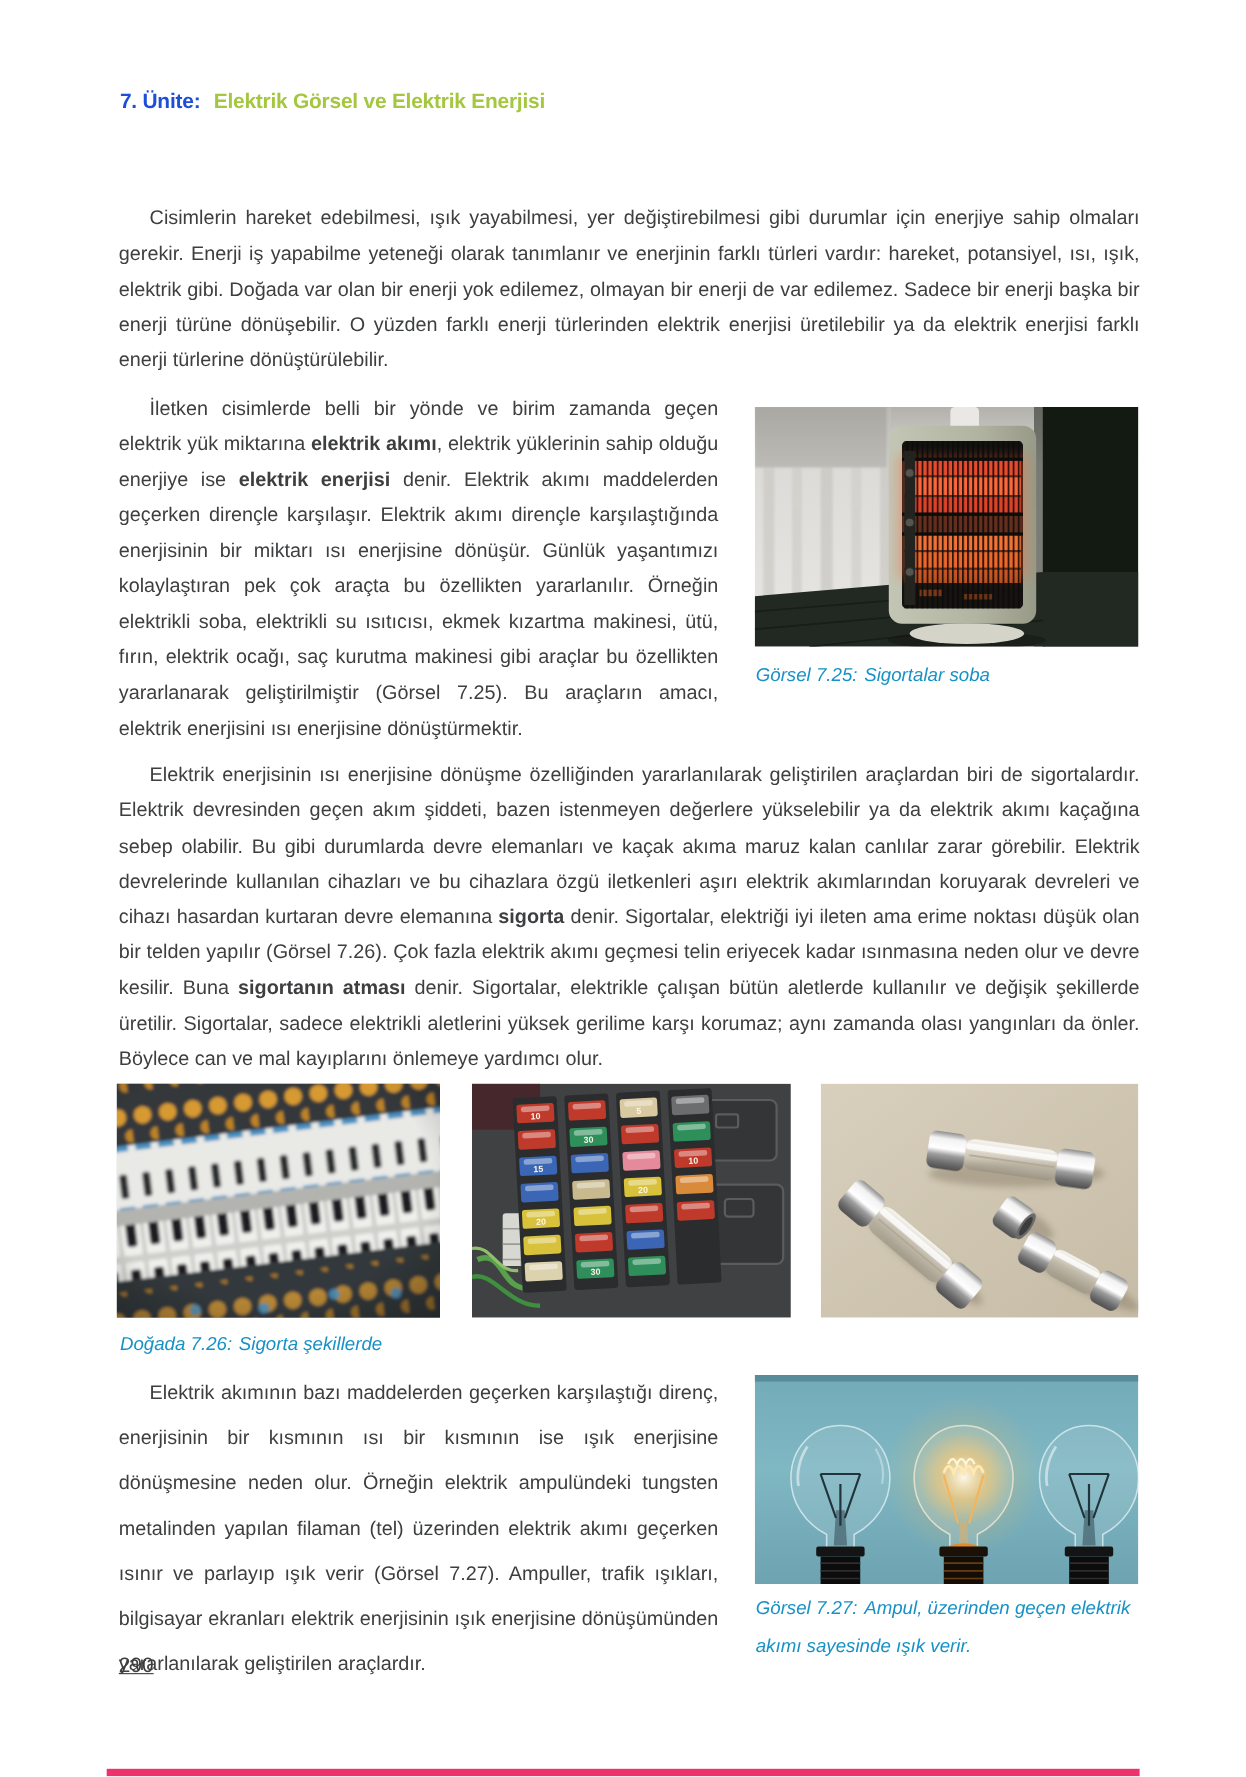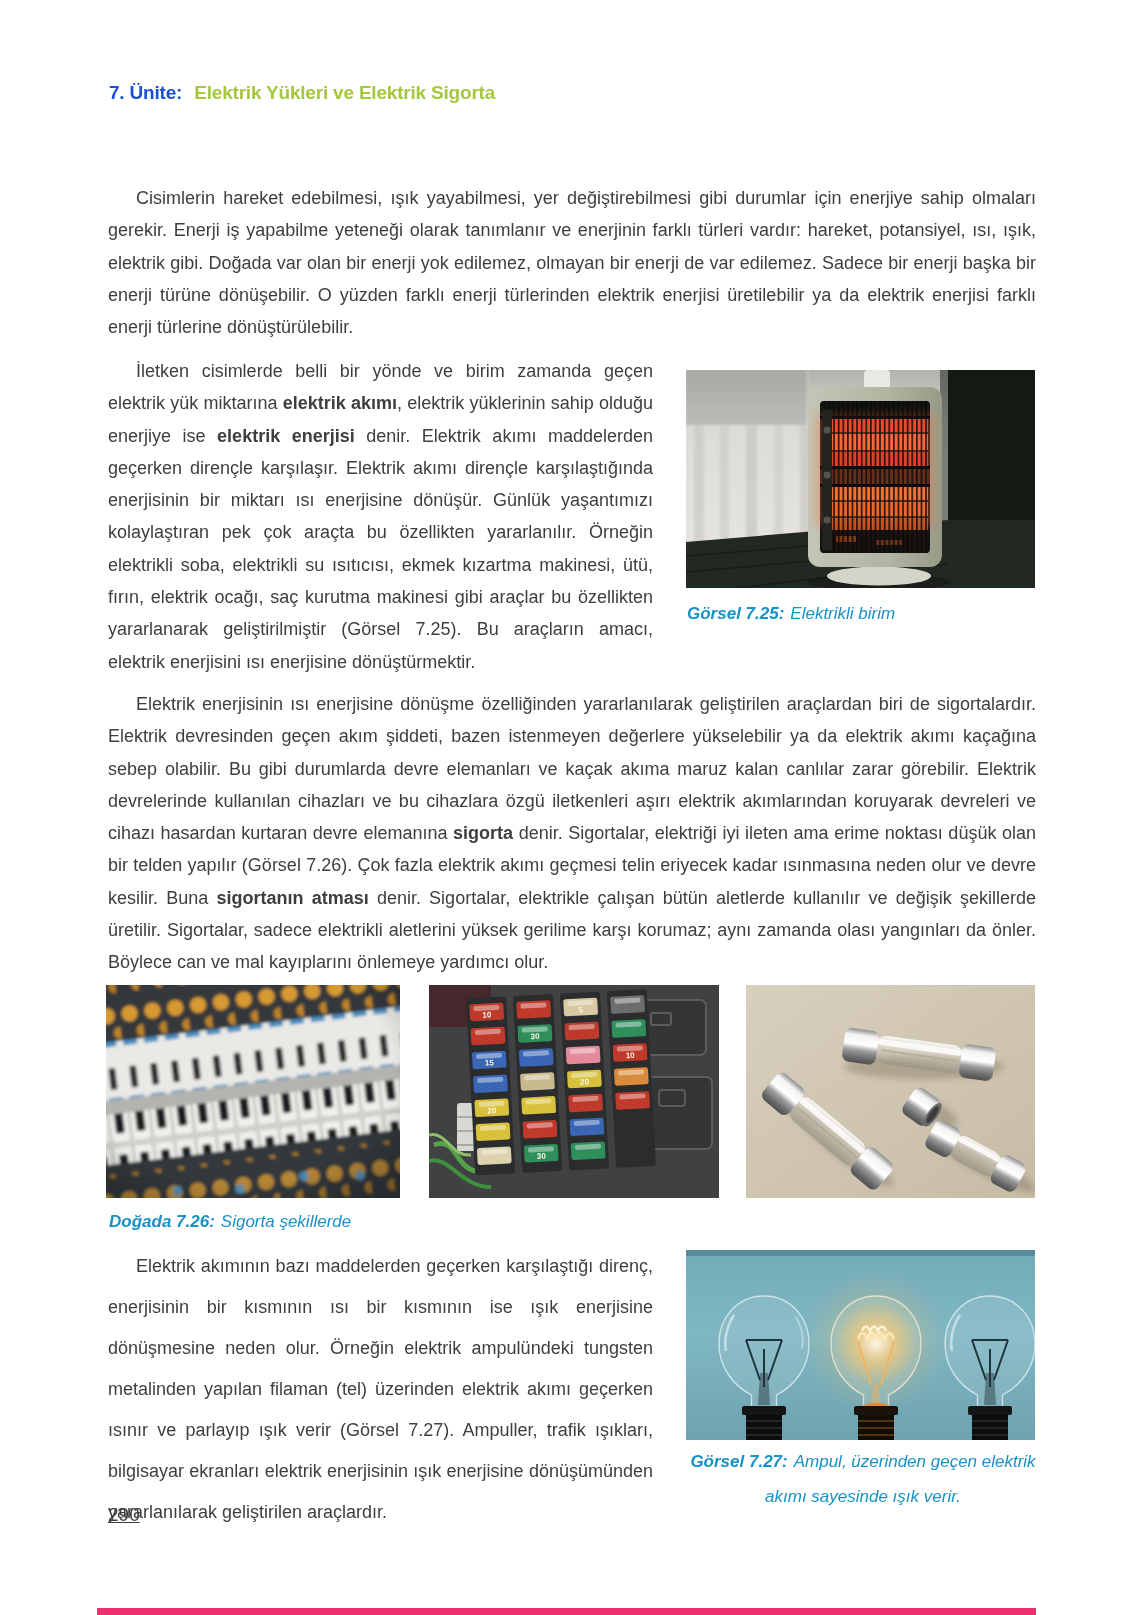--- a/index.html
+++ b/index.html
@@ -7,34 +7,34 @@
         font-family:"Liberation Sans",sans-serif;color:#3d3e40;}
   .abs{position:absolute;}
   .header{font-size:19px;font-weight:700;letter-spacing:-0.2px;white-space:nowrap;}
   .unit-label{color:#1d4ed8;}
   .unit-title{color:#a4c73f;font-weight:600;}
   .section-title{font-size:24px;font-weight:700;color:#ec316e;letter-spacing:-0.2px;white-space:nowrap;}
   .para{font-size:18px;line-height:32.3px;text-align:justify;text-indent:28px;color:#3d3e40;margin:0;}
   .para-sm{line-height:41px;}
   .bseg{font-weight:700;}
   .caption{font-size:17px;color:#1791c6;font-style:italic;line-height:35px;margin:0;}
-  .caption .lbl{font-weight:700;margin-right:6px;}
+  .caption .lbl{font-weight:400;margin-right:6px;}
   .pagenum{font-size:19px;color:#3d3e40;text-decoration:underline;}
   figure.photo{margin:0;padding:0;position:absolute;overflow:hidden;}
   figure.photo svg{display:block;}
   .footer-bar{background:#ec316e;}
 </style>
 </head>
 <body>
 
 <div class="page">
 
   <div class="abs header" style="left:109px;top:82px;">
     <span class="unit-label">7. Ünite:</span>
-    <span class="unit-title" style="margin-left:7px;">Elektrik Yükleri ve Elektrik Sigorta</span>
+    <span class="unit-title" style="margin-left:7px;">Elektrik Görsel ve Elektrik Enerjisi</span>
   </div>
 
 
   <p class="abs para" style="left:108px;top:182px;width:928px;">Cisimlerin hareket edebilmesi, ışık yayabilmesi, yer değiştirebilmesi gibi durumlar için enerjiye sahip olmaları gerekir. Enerji iş yapabilme yeteneği olarak tanımlanır ve enerjinin farklı türleri vardır: hareket, potansiyel, ısı, ışık, elektrik gibi. Doğada var olan bir enerji yok edilemez, olmayan bir enerji de var edilemez. Sadece bir enerji başka bir enerji türüne dönüşebilir. O yüzden farklı enerji türlerinden elektrik enerjisi üretilebilir ya da elektrik enerjisi farklı enerji türlerine dönüştürülebilir.</p>
 
   <p class="abs para" style="left:108px;top:355px;width:545px;"><span>İletken cisimlerde belli bir yönde ve birim zamanda geçen elektrik yük miktarına </span><span class="bseg">elektrik akımı</span><span>, elektrik yüklerinin sahip olduğu enerjiye ise </span><span class="bseg">elektrik enerjisi</span><span> denir. Elektrik akımı maddelerden geçerken dirençle karşılaşır. Elektrik akımı dirençle karşılaştığında enerjisinin bir miktarı ısı enerjisine dönüşür. Günlük yaşantımızı kolaylaştıran pek çok araçta bu özellikten yararlanılır. Örneğin elektrikli soba, elektrikli su ısıtıcısı, ekmek kızartma makinesi, ütü, fırın, elektrik ocağı, saç kurutma makinesi gibi araçlar bu özellikten yararlanarak geliştirilmiştir (Görsel 7.25). Bu araçların amacı, elektrik enerjisini ısı enerjisine dönüştürmektir.</span></p>
 
   <figure class="photo abs" style="left:686px;top:370px;width:349px;height:218px;">
     <svg width="349" height="218" viewBox="0 0 349 218">
       <defs>
@@ -95,21 +95,21 @@
       <rect x="134" y="114" width="110" height="3" fill="#0c0c0b"></rect>
       <rect x="136" y="31" width="106" height="152" fill="url(#h-grille)"></rect>
       <rect x="136" y="40" width="10" height="140" fill="#23231f"></rect>
       <circle cx="141" cy="60" r="4" fill="#55544e" stroke="#2b2b27"></circle>
       <circle cx="141" cy="105" r="4" fill="#55544e" stroke="#2b2b27"></circle>
       <circle cx="141" cy="150" r="4" fill="#55544e" stroke="#2b2b27"></circle>
     </svg>
   </figure>
 
   <p class="abs caption" style="left:687px;top:596px;">
-    <span class="lbl">Görsel 7.25:</span><span>Elektrikli birim</span>
+    <span class="lbl">Görsel 7.25:</span><span>Sigortalar soba</span>
   </p>
 
   <p class="abs para" style="left:108px;top:688px;width:928px;"><span>Elektrik enerjisinin ısı enerjisine dönüşme özelliğinden yararlanılarak geliştirilen araçlardan biri de sigortalardır. Elektrik devresinden geçen akım şiddeti, bazen istenmeyen değerlere yükselebilir ya da elektrik akımı kaçağına sebep olabilir. Bu gibi durumlarda devre elemanları ve kaçak akıma maruz kalan canlılar zarar görebilir. Elektrik devrelerinde kullanılan cihazları ve bu cihazlara özgü iletkenleri aşırı elektrik akımlarından koruyarak devreleri ve cihazı hasardan kurtaran devre elemanına </span><span class="bseg">sigorta</span><span> denir. Sigortalar, elektriği iyi ileten ama erime noktası düşük olan bir telden yapılır (Görsel 7.26). Çok fazla elektrik akımı geçmesi telin eriyecek kadar ısınmasına neden olur ve devre kesilir. Buna </span><span class="bseg">sigortanın atması</span><span> denir. Sigortalar, elektrikle çalışan bütün aletlerde kullanılır ve değişik şekillerde üretilir. Sigortalar, sadece elektrikli aletlerini yüksek gerilime karşı korumaz; aynı zamanda olası yangınları da önler. Böylece can ve mal kayıplarını önlemeye yardımcı olur.</span></p>
 
   <figure class="photo abs" style="left:106px;top:985px;width:294px;height:213px;">
     <svg width="294" height="213" viewBox="0 0 294 213">
       <defs>
         <pattern id="b-ow" width="23" height="46" patternUnits="userSpaceOnUse">
           <circle cx="11" cy="14" r="8" fill="#d79a33"></circle>
           <circle cx="22" cy="32" r="6" fill="#bd8426"></circle>
@@ -362,21 +362,21 @@
           <line x1="0" y1="42" x2="0" y2="4"></line>
         </g>
         <path d="M-6,60 L-4,28 L4,28 L6,60 Z" fill="#22343b" fill-opacity="0.45"></path>
         <rect x="-22" y="61" width="44" height="9" rx="2" fill="#141414"></rect>
         <rect x="-18" y="70" width="36" height="25" fill="#0c0c0c"></rect>
         <path d="M-18,76 h36 M-18,83 h36 M-18,90 h36" stroke="#2e2e2e" stroke-width="1.5"></path>
       </g>
     </svg>
   </figure>
 
-  <p class="abs caption" style="left:687px;top:1444px;width:352px;text-align:center;">
+  <p class="abs caption" style="left:687px;top:1444px;width:352px;">
     <span class="lbl">Görsel 7.27:</span><span>Ampul, üzerinden geçen elektrik akımı sayesinde ışık verir.</span>
   </p>
 
   <div class="abs pagenum" style="left:108px;top:1504px;">290</div>
 
   <div class="abs footer-bar" style="left:97px;top:1608px;width:939px;height:7px;"></div>
 
 </div>
 
 </body></html>

